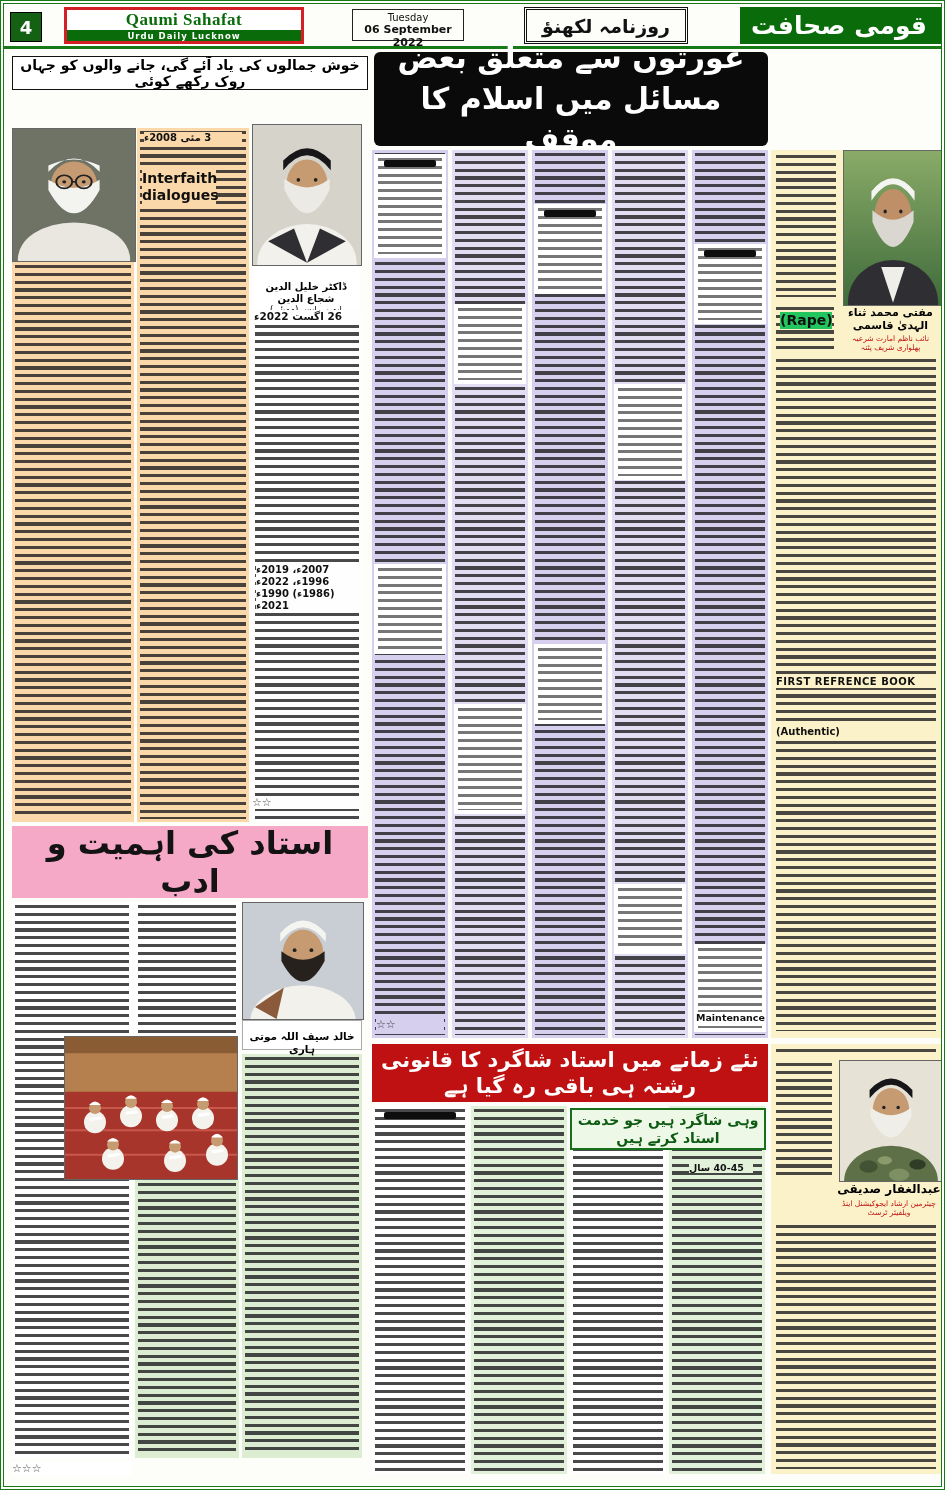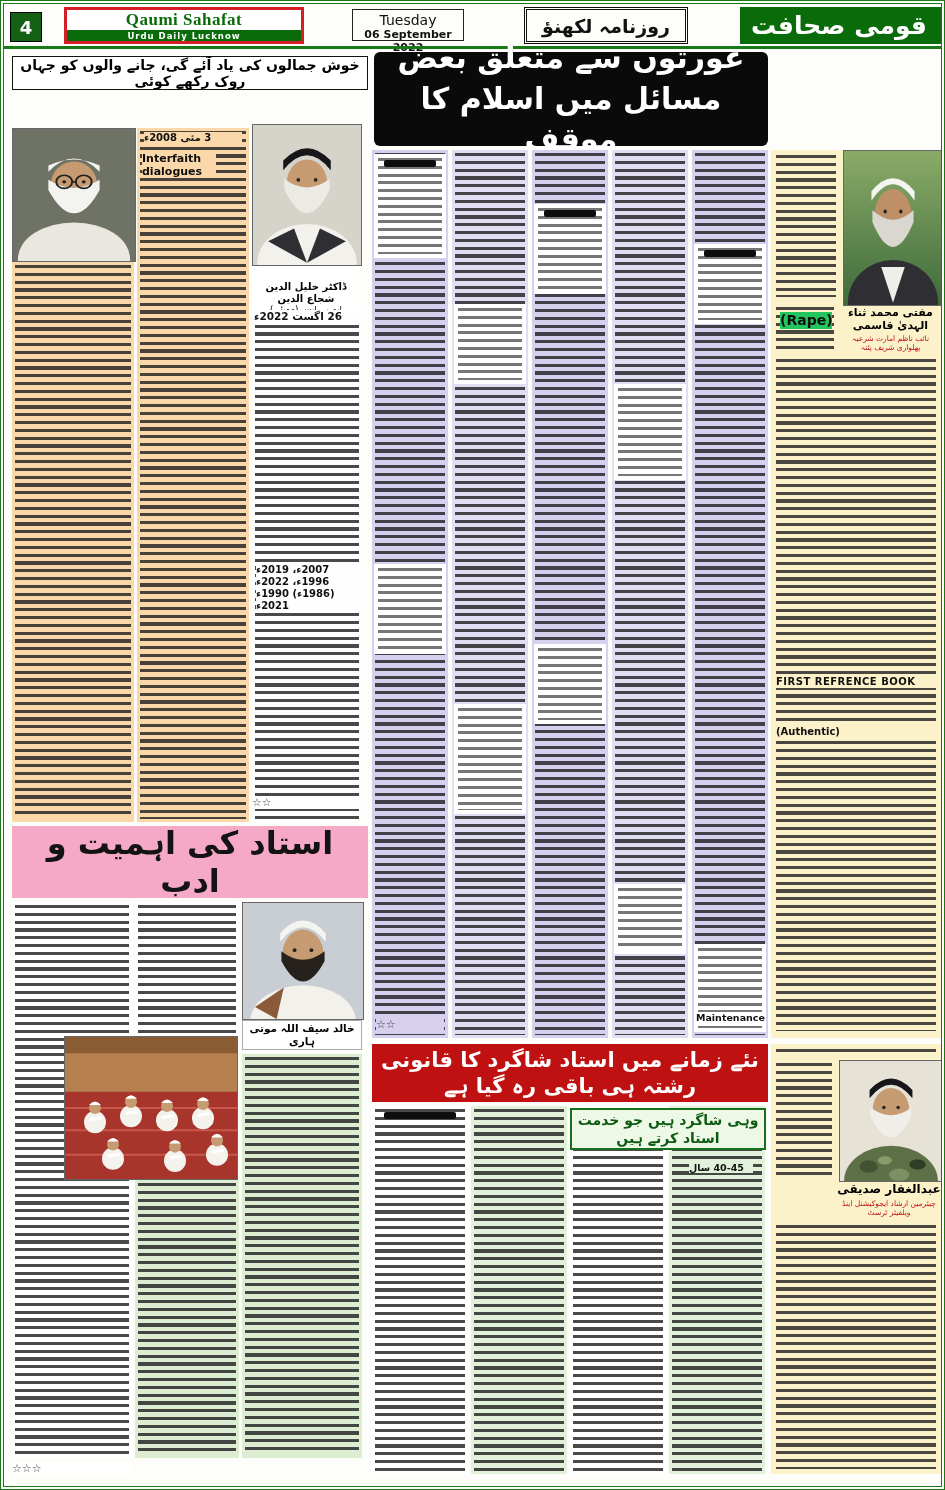--- a/index.html
+++ b/index.html
@@ -28,21 +28,21 @@
 <div class="page">
 
   <div class="abs ctr" style="left:6px;top:8px;width:30px;height:28px;background:#146114;border:1px solid #000;color:#fff;font-size:18px;font-weight:700">4</div>
 
   <div class="abs" style="left:60px;top:3px;width:240px;height:37px;border:3px solid #d32027;background:#fff;box-sizing:border-box">
     <div class="ctr" style="height:20px;color:#0a6b0a;font-weight:700;font-size:17px;font-family:'Liberation Serif',serif;letter-spacing:.5px">Qaumi Sahafat</div>
     <div class="ctr" style="height:11px;background:#0a6b0a;color:#fff;font-weight:700;font-size:8.5px;letter-spacing:1px">Urdu Daily Lucknow</div>
   </div>
 
   <div class="abs" style="left:348px;top:5px;width:112px;height:32px;border:1.5px solid #222;box-sizing:border-box;text-align:center;padding-top:2px">
-    <div style="font-size:14px;color:#111">Tuesday</div>
+    <div style="font-size:10px;color:#111">Tuesday</div>
     <div style="font-size:11px;color:#111;font-weight:700">06 September 2022</div>
   </div>
 
   <div class="abs ctr urdu" style="left:520px;top:3px;width:164px;height:37px;border:3px double #111;box-sizing:border-box;font-size:19px;font-weight:700;color:#111">روزنامہ لکھنؤ</div>
 
   <div class="abs urdu" style="left:736px;top:3px;width:201px;height:37px;background:#0a6b0a;color:#fff;font-size:25px;font-weight:700;
               display:flex;align-items:center;justify-content:flex-start;padding-right:14px;box-sizing:border-box">قومی صحافت</div>
 
   <div class="abs" style="left:0;top:42px;width:937px;height:3px;background:#177a17"></div>
 
@@ -62,21 +62,21 @@
       <line x1="48.5" y1="52" x2="51.5" y2="52" stroke="#222" stroke-width="1.6"></line>
       <circle cx="42" cy="52" r="1.6" fill="#222"></circle>
         <circle cx="58" cy="52" r="1.6" fill="#222"></circle>
     </svg>
   </div>
 
   <div class="txcol" style="left:8px;top:258px;width:122px;height:560px;background:#fbd8aa"></div>
   <div class="txcol" style="left:133px;top:124px;width:112px;height:694px;background:#fbd8aa"></div>
 
   <div class="tok urdu" style="left:140px;top:128px;width:98px;font-size:10px;background:#fbd8aa">3 مئی 2008ء</div>
-  <div class="tok" style="left:138px;top:148px;width:74px;font-size:11px;background:#fbd8aa">
+  <div class="tok" style="left:138px;top:166px;width:74px;font-size:14px;background:#fbd8aa">
     <div>Interfaith</div>
     <div>dialogues</div>
   </div>
 
   <div class="photo" style="left:248px;top:120px;width:108px;height:140px">
     <svg viewBox="0 0 100 130" preserveAspectRatio="none">
       <rect width="100" height="130" fill="#d6d3cb"></rect>
       <ellipse cx="50" cy="128" rx="46" ry="36" fill="#f2f1ec"></ellipse>
       <path d="M14 108 L38 96 L50 128 Z" fill="#2e2e33"></path>
       <path d="M86 108 L62 96 L50 128 Z" fill="#2e2e33"></path>
@@ -166,21 +166,21 @@
       <rect width="100" height="96" fill="#c9ced4"></rect>
       <ellipse cx="50" cy="98" rx="44" ry="30" fill="#f2f1ec"></ellipse>
       <path d="M10 86 L34 70 L28 96 Z" fill="#8a5a3a"></path>
       <ellipse cx="50" cy="42" rx="17" ry="20" fill="#c79b72"></ellipse>
       <path d="M32 48 Q50 82 68 48 L68 40 Q50 54 32 40 Z" fill="#26211d"></path>
       <path d="M31 32 Q50 8 69 32 L69 25 Q50 4 31 25 Z" fill="#f4f4f0"></path>
       <circle cx="43" cy="39" r="1.6" fill="#222"></circle>
         <circle cx="57" cy="39" r="1.6" fill="#222"></circle>
     </svg>
   </div>
-  <div class="cap" style="left:238px;top:1016px;width:120px;height:30px;background:#fff;border:1px solid #aaa;box-sizing:border-box;font-size:10.5px;font-weight:700;line-height:1.25;padding-top:1px">خالد سیف اللہ موتی ہاری</div>
+  <div class="cap" style="left:238px;top:1016px;width:120px;height:30px;background:#fff;border:1px solid #aaa;box-sizing:border-box;font-size:10.5px;font-weight:700;line-height:1.25;padding-top:9px">خالد سیف اللہ موتی ہاری</div>
   <div class="txcol" style="left:238px;top:1050px;width:120px;height:404px;background:#dcedd2"></div>
 
   <div class="photo" style="left:60px;top:1032px;width:172px;height:142px">
     <svg viewBox="0 0 172 140" preserveAspectRatio="none">
       <rect width="172" height="140" fill="#b5804d"></rect>
       <rect width="172" height="16" fill="#8a5c33"></rect>
       <rect y="54" width="172" height="86" fill="#a8352b"></rect>
       <line x1="0" y1="70" x2="172" y2="70" stroke="#c9584c" stroke-width="2"></line>
       <line x1="0" y1="92" x2="172" y2="92" stroke="#c9584c" stroke-width="2"></line>
       <line x1="0" y1="116" x2="172" y2="116" stroke="#c9584c" stroke-width="2"></line>

